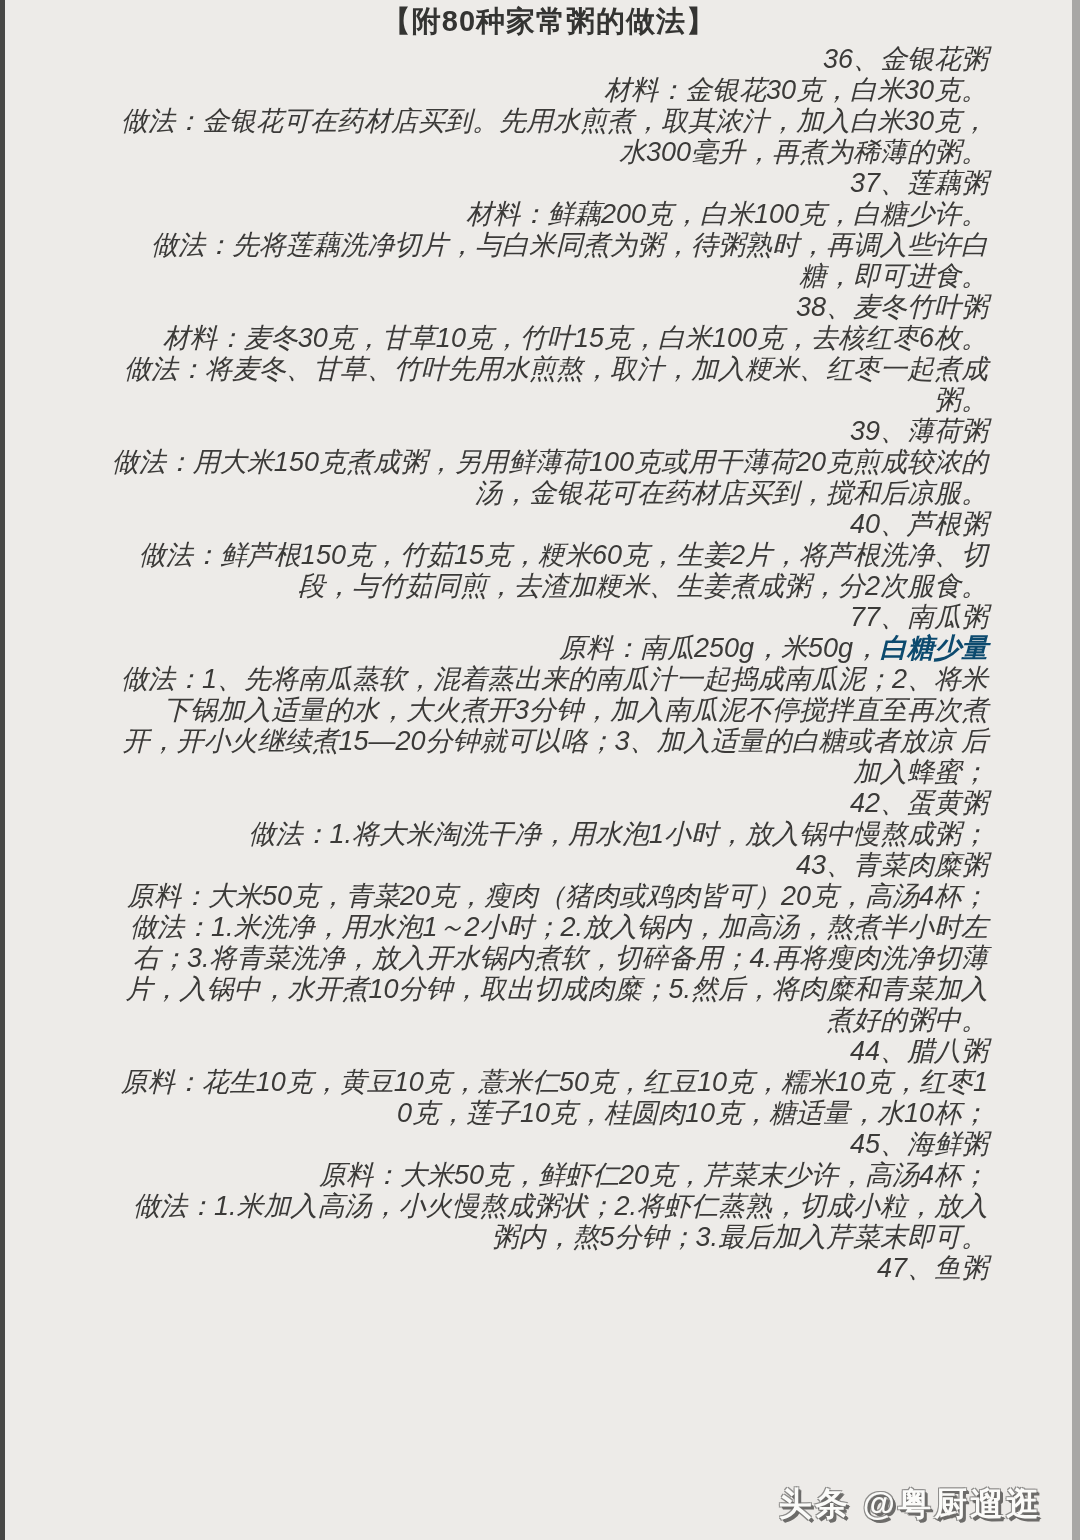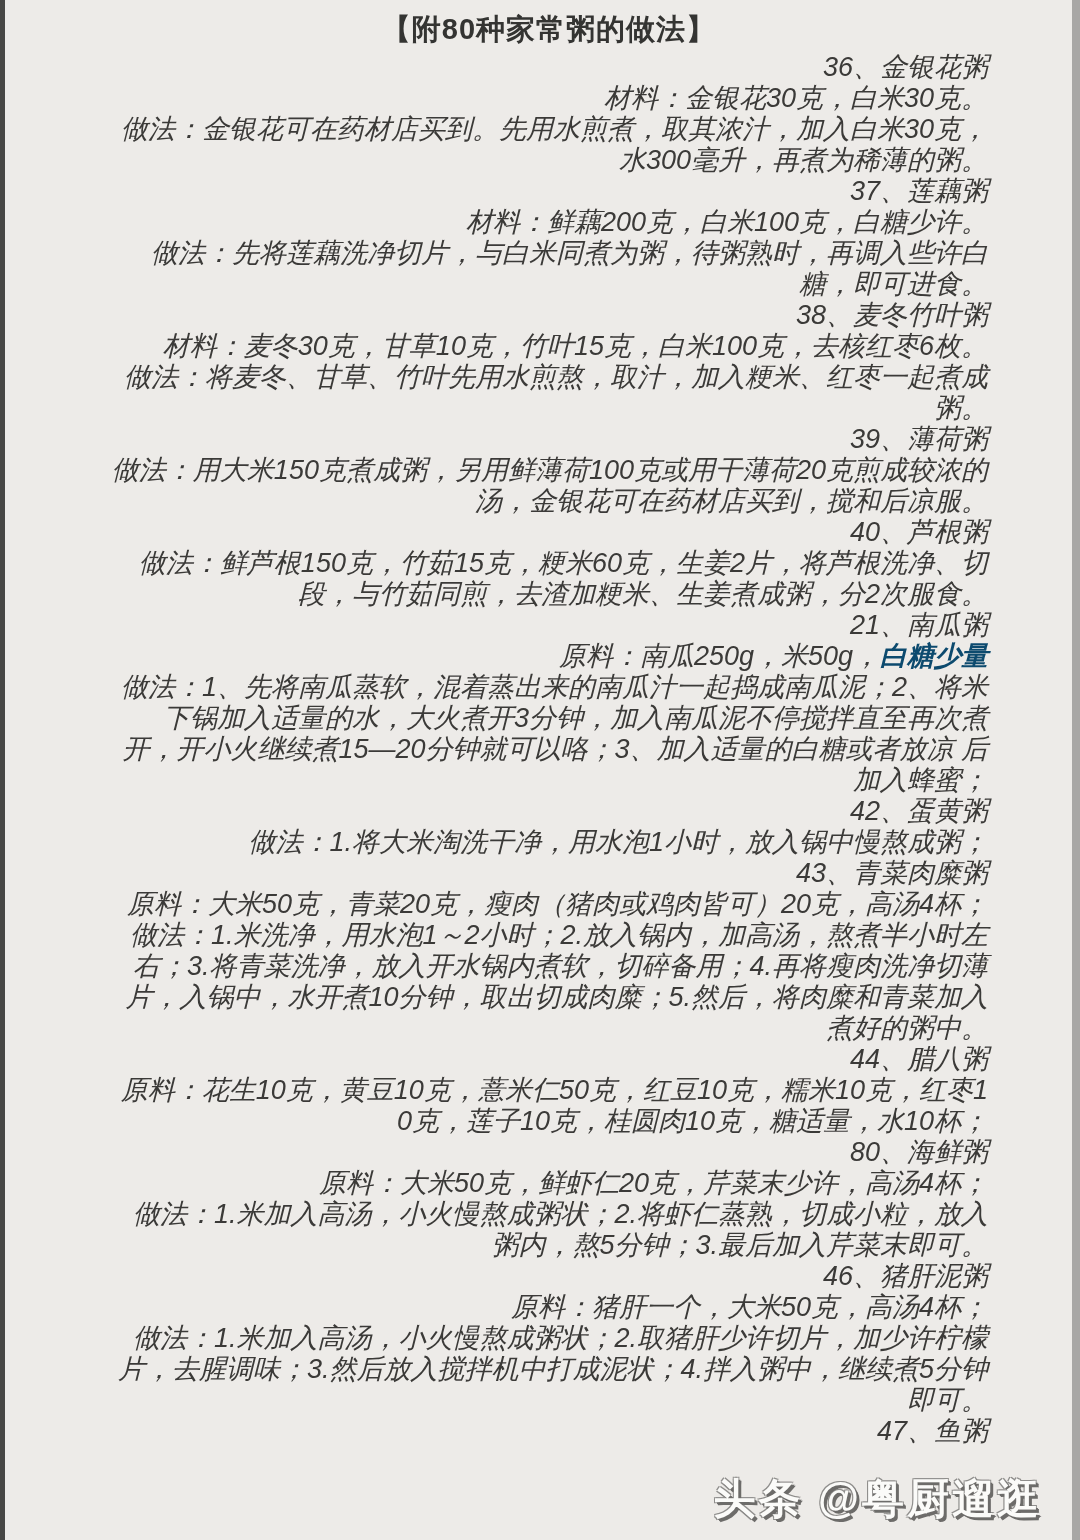--- a/index.html
+++ b/index.html
@@ -30,21 +30,21 @@
   .content {
     position: absolute;
     left: 110px;
     top: 4px;
     width: 878px;
   }
   .title {
     font-size: 29px;
     font-weight: 700;
     text-align: center;
-    margin: 8px 0 6px 0;
+    margin: 0 0 6px 0;
     line-height: 34px;
     letter-spacing: 1px;
     color: #343432;
   }
   .recipes p {
     margin: 0;
     font-size: 27px;
     line-height: 31px;
     font-weight: 500;
     text-align: right;
@@ -52,21 +52,21 @@
     font-style: italic;
   }
   .recipes .bold {
     font-weight: 800;
     color: #0c4a6e;
   }
   .watermark {
     position: absolute;
     right: 38px;
     bottom: 13px;
-    font-size: 42px;
+    font-size: 33px;
     font-weight: 800;
     letter-spacing: 3px;
     color: #fbfbf9;
     text-shadow:
       2px 2px 0 #6d6c6a,
       3px 3px 0 #6d6c6a,
       -1px -1px 0 #8f8e8c,
       1px -1px 0 #8f8e8c,
       -1px 1px 0 #8f8e8c;
     white-space: nowrap;
@@ -99,46 +99,41 @@
         </section>
         <section>
           <p>39、薄荷粥</p>
           <p><span>做法：用大米150克煮成粥，另用鲜薄荷100克或用干薄荷20克煎成较浓的汤，金银花可在药材店买到，搅和后凉服。</span></p>
         </section>
         <section>
           <p>40、芦根粥</p>
           <p><span>做法：鲜芦根150克，竹茹15克，粳米60克，生姜2片，将芦根洗净、切段，与竹茹同煎，去渣加粳米、生姜煮成粥，分2次服食。</span></p>
         </section>
         <section>
-          <p>21、南瓜粥</p>
+          <p>77、南瓜粥</p>
           <p><span>原料：南瓜250g，米50g，</span><span class="bold">白糖少量</span></p>
           <p><span>做法：1、先将南瓜蒸软，混着蒸出来的南瓜汁一起捣成南瓜泥；2、将米下锅加入适量的水，大火煮开3分钟，加入南瓜泥不停搅拌直至再次煮开，开小火继续煮15—20分钟就可以咯；3、加入适量的白糖或者放凉 后加入蜂蜜；</span></p>
         </section>
         <section>
           <p>42、蛋黄粥</p>
           <p><span>做法：1.将大米淘洗干净，用水泡1小时，放入锅中慢熬成粥；</span></p>
         </section>
         <section>
           <p>43、青菜肉糜粥</p>
           <p><span>原料：大米50克，青菜20克，瘦肉（猪肉或鸡肉皆可）20克，高汤4杯；</span></p>
           <p><span>做法：1.米洗净，用水泡1～2小时；2.放入锅内，加高汤，熬煮半小时左右；3.将青菜洗净，放入开水锅内煮软，切碎备用；4.再将瘦肉洗净切薄片，入锅中，水开煮10分钟，取出切成肉糜；5.然后，将肉糜和青菜加入煮好的粥中。</span></p>
         </section>
         <section>
           <p>44、腊八粥</p>
           <p><span>原料：花生10克，黄豆10克，薏米仁50克，红豆10克，糯米10克，红枣10克，莲子10克，桂圆肉10克，糖适量，水10杯；</span></p>
         </section>
         <section>
-          <p>80、海鲜粥</p>
+          <p>45、海鲜粥</p>
           <p><span>原料：大米50克，鲜虾仁20克，芹菜末少许，高汤4杯；</span></p>
           <p><span>做法：1.米加入高汤，小火慢熬成粥状；2.将虾仁蒸熟，切成小粒，放入粥内，熬5分钟；3.最后加入芹菜末即可。</span></p>
-        </section>
-        <section>
-          <p>46、猪肝泥粥</p>
-          <p><span>原料：猪肝一个，大米50克，高汤4杯；</span></p>
-          <p><span>做法：1.米加入高汤，小火慢熬成粥状；2.取猪肝少许切片，加少许柠檬片，去腥调味；3.然后放入搅拌机中打成泥状；4.拌入粥中，继续煮5分钟即可。</span></p>
         </section>
         <section>
           <p>47、鱼粥</p>
         </section>
       </div>
   </div>
 
   <div class="watermark">头条 @粤厨遛逛</div>
 </div>
 

